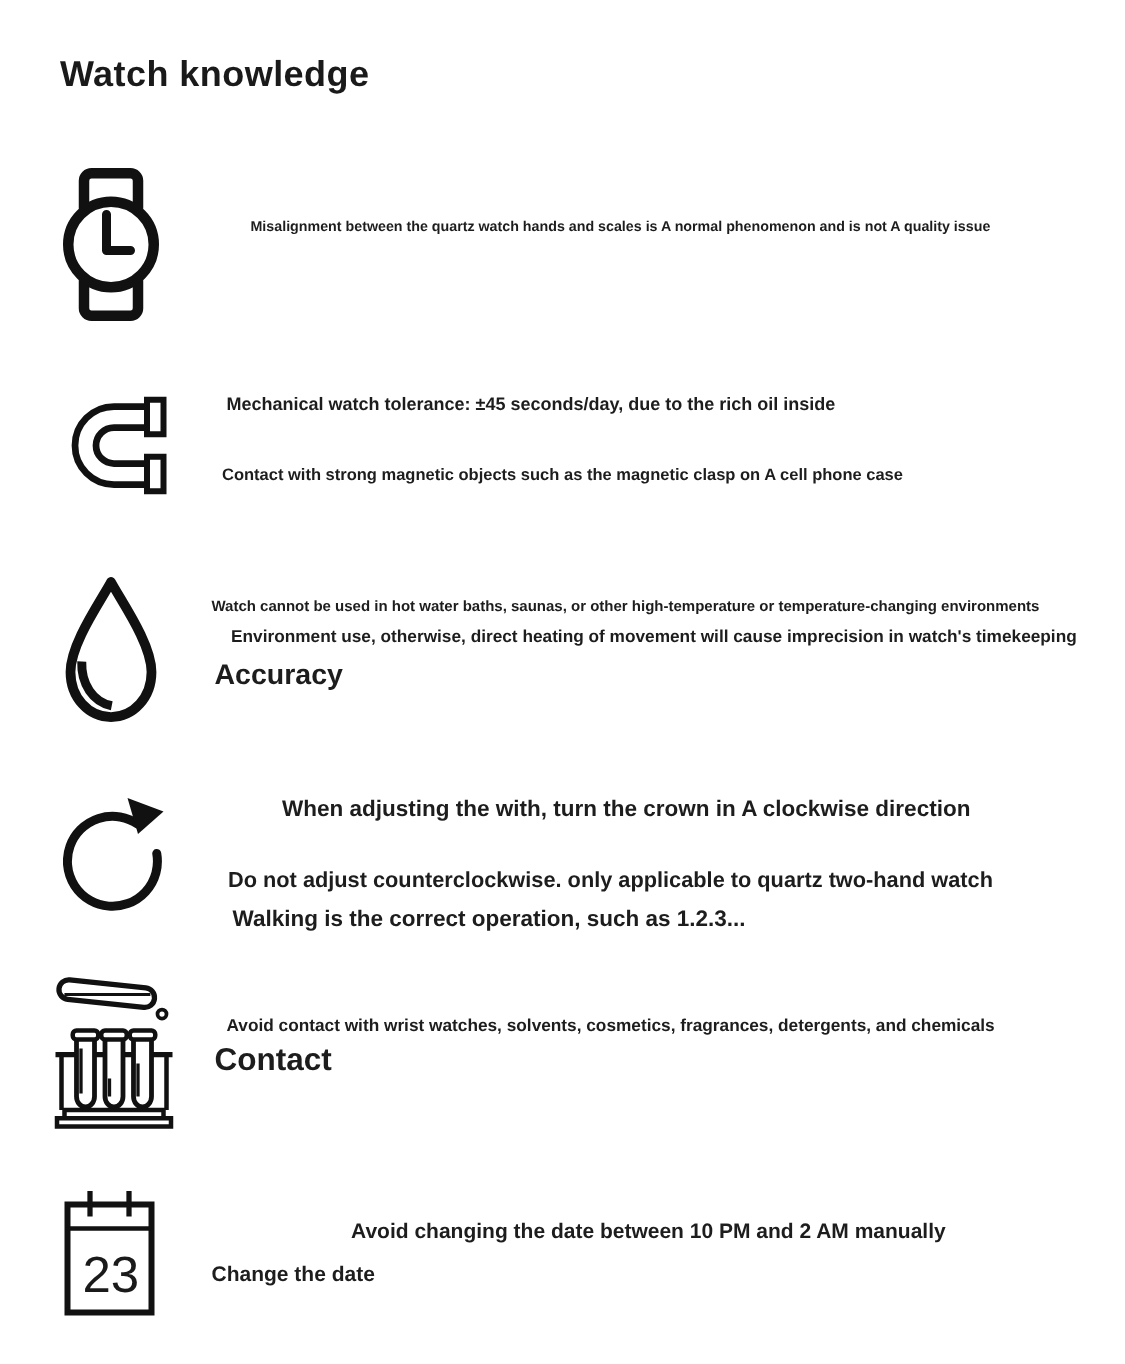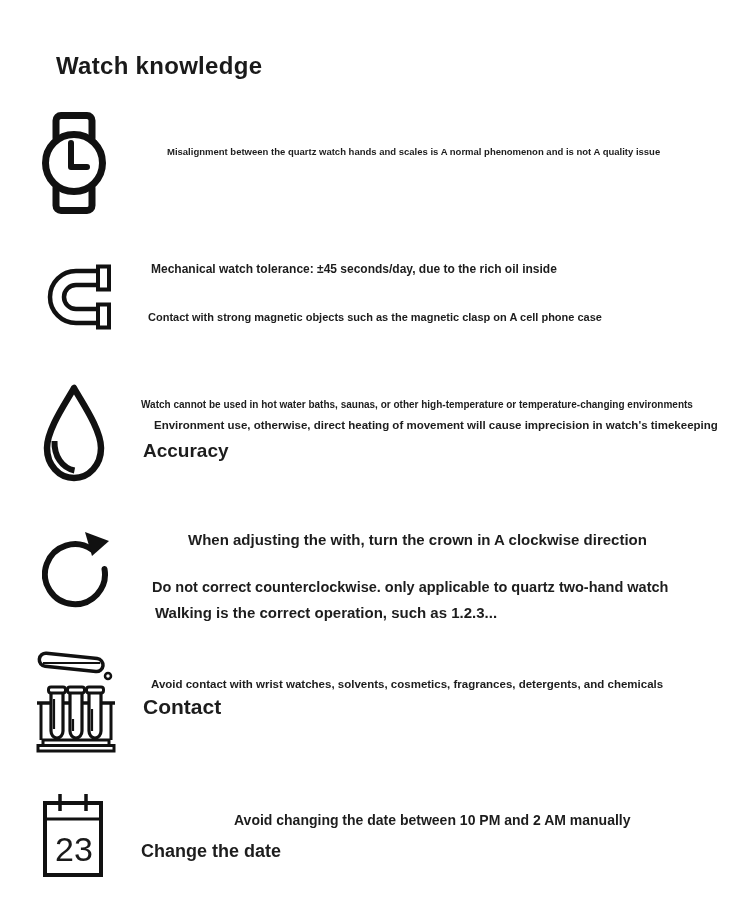--- a/index.html
+++ b/index.html
@@ -1,21 +1,21 @@
 <!DOCTYPE html>
 <html><head>
 <meta charset="utf-8">
 <style>
   html,body{margin:0;padding:0;background:#fff;}
   .page{
     position:relative;width:750px;height:909px;background:#ffffff;
     font-family:"Liberation Sans",sans-serif;color:#1d1d1d;overflow:hidden;
   }
   .title{
-    position:absolute;left:40px;top:36px;margin:16px;
+    position:absolute;left:40px;top:36px;margin:0;
     font-size:24px;font-weight:700;letter-spacing:.3px;color:#1a1a1a;white-space:nowrap;
   }
   .line{position:absolute;font-weight:700;white-space:nowrap;color:#1d1d1d;}
   .icon{position:absolute;}
   
   .ic1{left:42px;top:112px;width:64px;height:102px;}
   .ic2{left:40px;top:260px;width:72px;height:74px;}
   .ic3{left:40px;top:384px;width:68px;height:100px;}
   .ic4{left:42px;top:527px;width:70px;height:88px;}
   .ic5{left:34px;top:647px;width:84px;height:106px;}
@@ -28,21 +28,21 @@
   .l22{left:148px;top:311px;font-size:11px;}
   .l30{left:141px;top:399px;font-size:10px;}
   .l31{left:154px;top:419px;font-size:11.5px;}
   .l32{left:143px;top:440px;font-size:19px;}
   .l40{left:188px;top:531px;font-size:15px;}
   .l41{left:155px;top:556px;font-size:15px;margin-top:48px;}
   .l42{left:152px;top:579px;font-size:14.5px;}
   .l50{left:151px;top:678px;font-size:11.5px;}
   .l51{left:143px;top:695px;font-size:21px;}
   .l60{left:202px;top:812px;font-size:14px;margin-left:32px;}
-  .l61{left:141px;top:841px;font-size:18px;}
+  .l61{left:141px;top:841px;font-size:14px;}
 </style>
 </head>
 <body>
 
 <div class="page">
 
   <h1 class="title">Watch knowledge</h1>
 
   <svg class="icon ic1" viewBox="0 0 64 102">
     <rect x="14" y="3.5" width="36" height="28" rx="5" fill="#fff" stroke="#111" stroke-width="7"></rect>
@@ -67,21 +67,21 @@
   <div class="line l31">Environment use, otherwise, direct heating of movement will cause imprecision in watch's timekeeping</div>
   <div class="line l30">Watch cannot be used in hot water baths, saunas, or other high-temperature or temperature-changing environments</div>
   <div class="line l32">Accuracy</div>
 
   <svg class="icon ic4" viewBox="0 0 70 88">
     <path d="M50 22.5 A30 30 0 1 0 62.5 42" fill="none" stroke="#111" stroke-width="6" stroke-linecap="round"></path>
     <path d="M67 14 L43 5 L50 29 Z" fill="#111"></path>
   </svg>
   <div class="line l40">When adjusting the with, turn the crown in A clockwise direction</div>
   <div class="line l41">Walking is the correct operation, such as 1.2.3...</div>
-  <div class="line l42">Do not correct counterclockwise. only applicable to quartz two-hand watch</div>
+  <div class="line l42">Do not adjust counterclockwise. only applicable to quartz two-hand watch</div>
 
   <svg class="icon ic5" viewBox="0 0 84 106">
     <g transform="rotate(6 38 17)">
       <rect x="5" y="9" width="64" height="13" rx="6.5" fill="#fff" stroke="#111" stroke-width="3.5"></rect>
       <line x1="9" y1="19" x2="66" y2="13" stroke="#111" stroke-width="2"></line>
     </g>
     <circle cx="74" cy="29" r="3" fill="#fff" stroke="#111" stroke-width="2.5"></circle>
     <line x1="3" y1="56" x2="81" y2="56" stroke="#111" stroke-width="3.5"></line>
     <line x1="7" y1="56" x2="7" y2="93" stroke="#111" stroke-width="3"></line>
     <line x1="77" y1="56" x2="77" y2="93" stroke="#111" stroke-width="3"></line>

